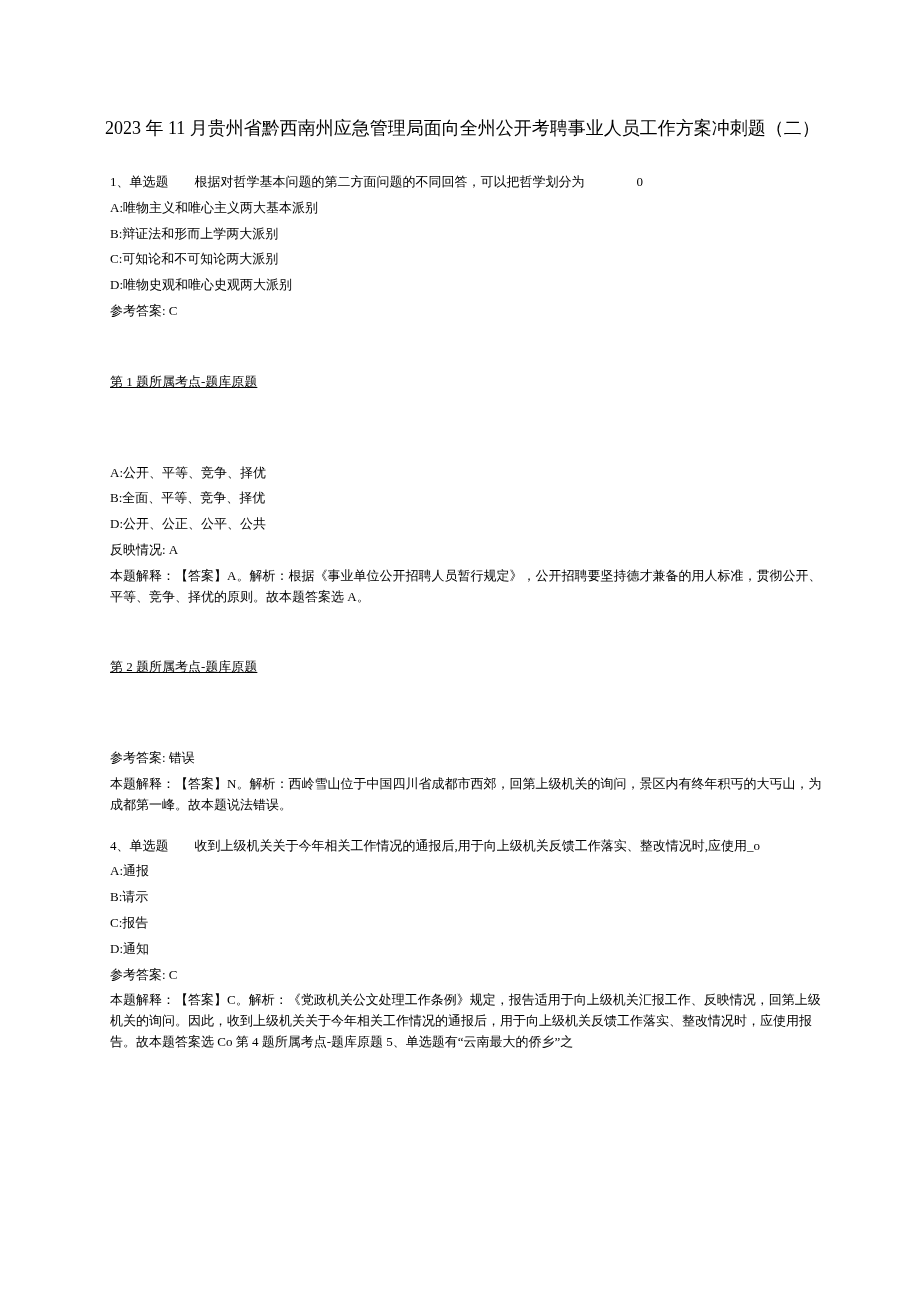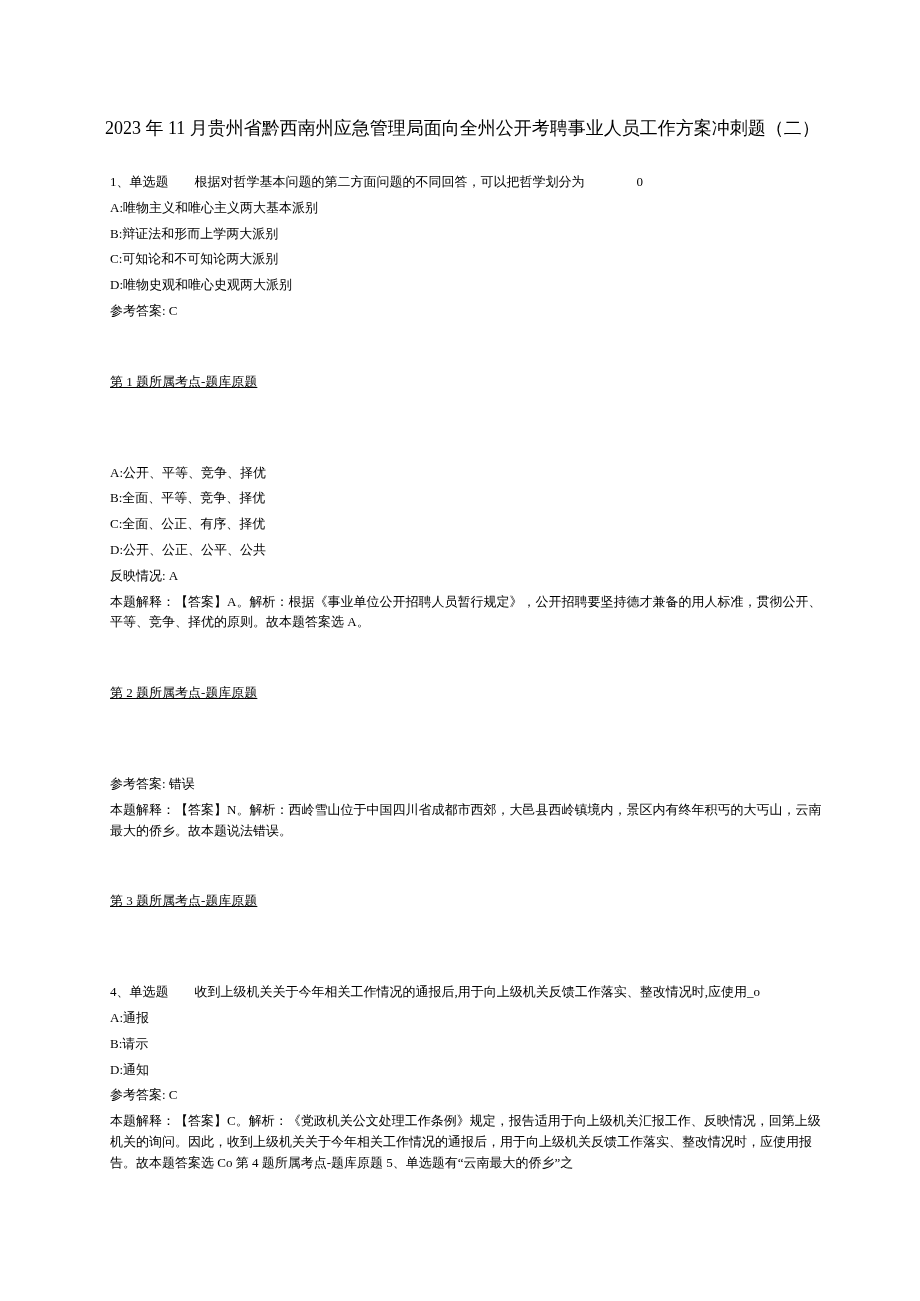--- a/index.html
+++ b/index.html
@@ -55,33 +55,32 @@
   <span class="option">B:辩证法和形而上学两大派别</span>
   <span class="option">C:可知论和不可知论两大派别</span>
   <span class="option">D:唯物史观和唯心史观两大派别</span>
   <span class="answer-label">参考答案: C</span>
   <span class="topic-ref">第 1 题所属考点-题库原题</span>
 </div>
 
 <div class="question-block">
   <span class="option">A:公开、平等、竞争、择优</span>
   <span class="option">B:全面、平等、竞争、择优</span>
-  <span class="option">C:全面、公正、有序、择优</span>
   <span class="option">D:公开、公正、公平、公共</span>
   <span class="answer-label">反映情况: A</span>
   <span class="explanation">本题解释：【答案】A。解析：根据《事业单位公开招聘人员暂行规定》，公开招聘要坚持德才兼备的用人标准，贯彻公开、平等、竞争、择优的原则。故本题答案选 A。</span>
   <span class="topic-ref">第 2 题所属考点-题库原题</span>
 </div>
 
 <div class="question-block">
   <span class="answer-label">参考答案: 错误</span>
-  <span class="explanation">本题解释：【答案】N。解析：西岭雪山位于中国四川省成都市西郊，大邑县西岭镇境内，景区内有终年积丐的大丐山，云南最大的侨乡。故本题说法错误。</span>
-  <span class="topic-ref">第 3 题所属考点-题库原题</span>
+  <span class="explanation">本题解释：【答案】N。解析：西岭雪山位于中国四川省成都市西郊，回第上级机关的询问，景区内有终年积丐的大丐山，为成都第一峰。故本题说法错误。</span>
 </div>
 
 <div class="question-block">
   <span class="question-line">4、单选题　　收到上级机关关于今年相关工作情况的通报后,用于向上级机关反馈工作落实、整改情况时,应使用_o</span>
   <span class="option">A:通报</span>
   <span class="option">B:请示</span>
+  <span class="option">C:报告</span>
   <span class="option">D:通知</span>
   <span class="answer-label">参考答案: C</span>
   <span class="explanation">本题解释：【答案】C。解析：《党政机关公文处理工作条例》规定，报告适用于向上级机关汇报工作、反映情况，回第上级机关的询问。因此，收到上级机关关于今年相关工作情况的通报后，用于向上级机关反馈工作落实、整改情况时，应使用报告。故本题答案选 Co 第 4 题所属考点-题库原题 5、单选题有“云南最大的侨乡”之</span>
 </div>
 
 </body></html>

